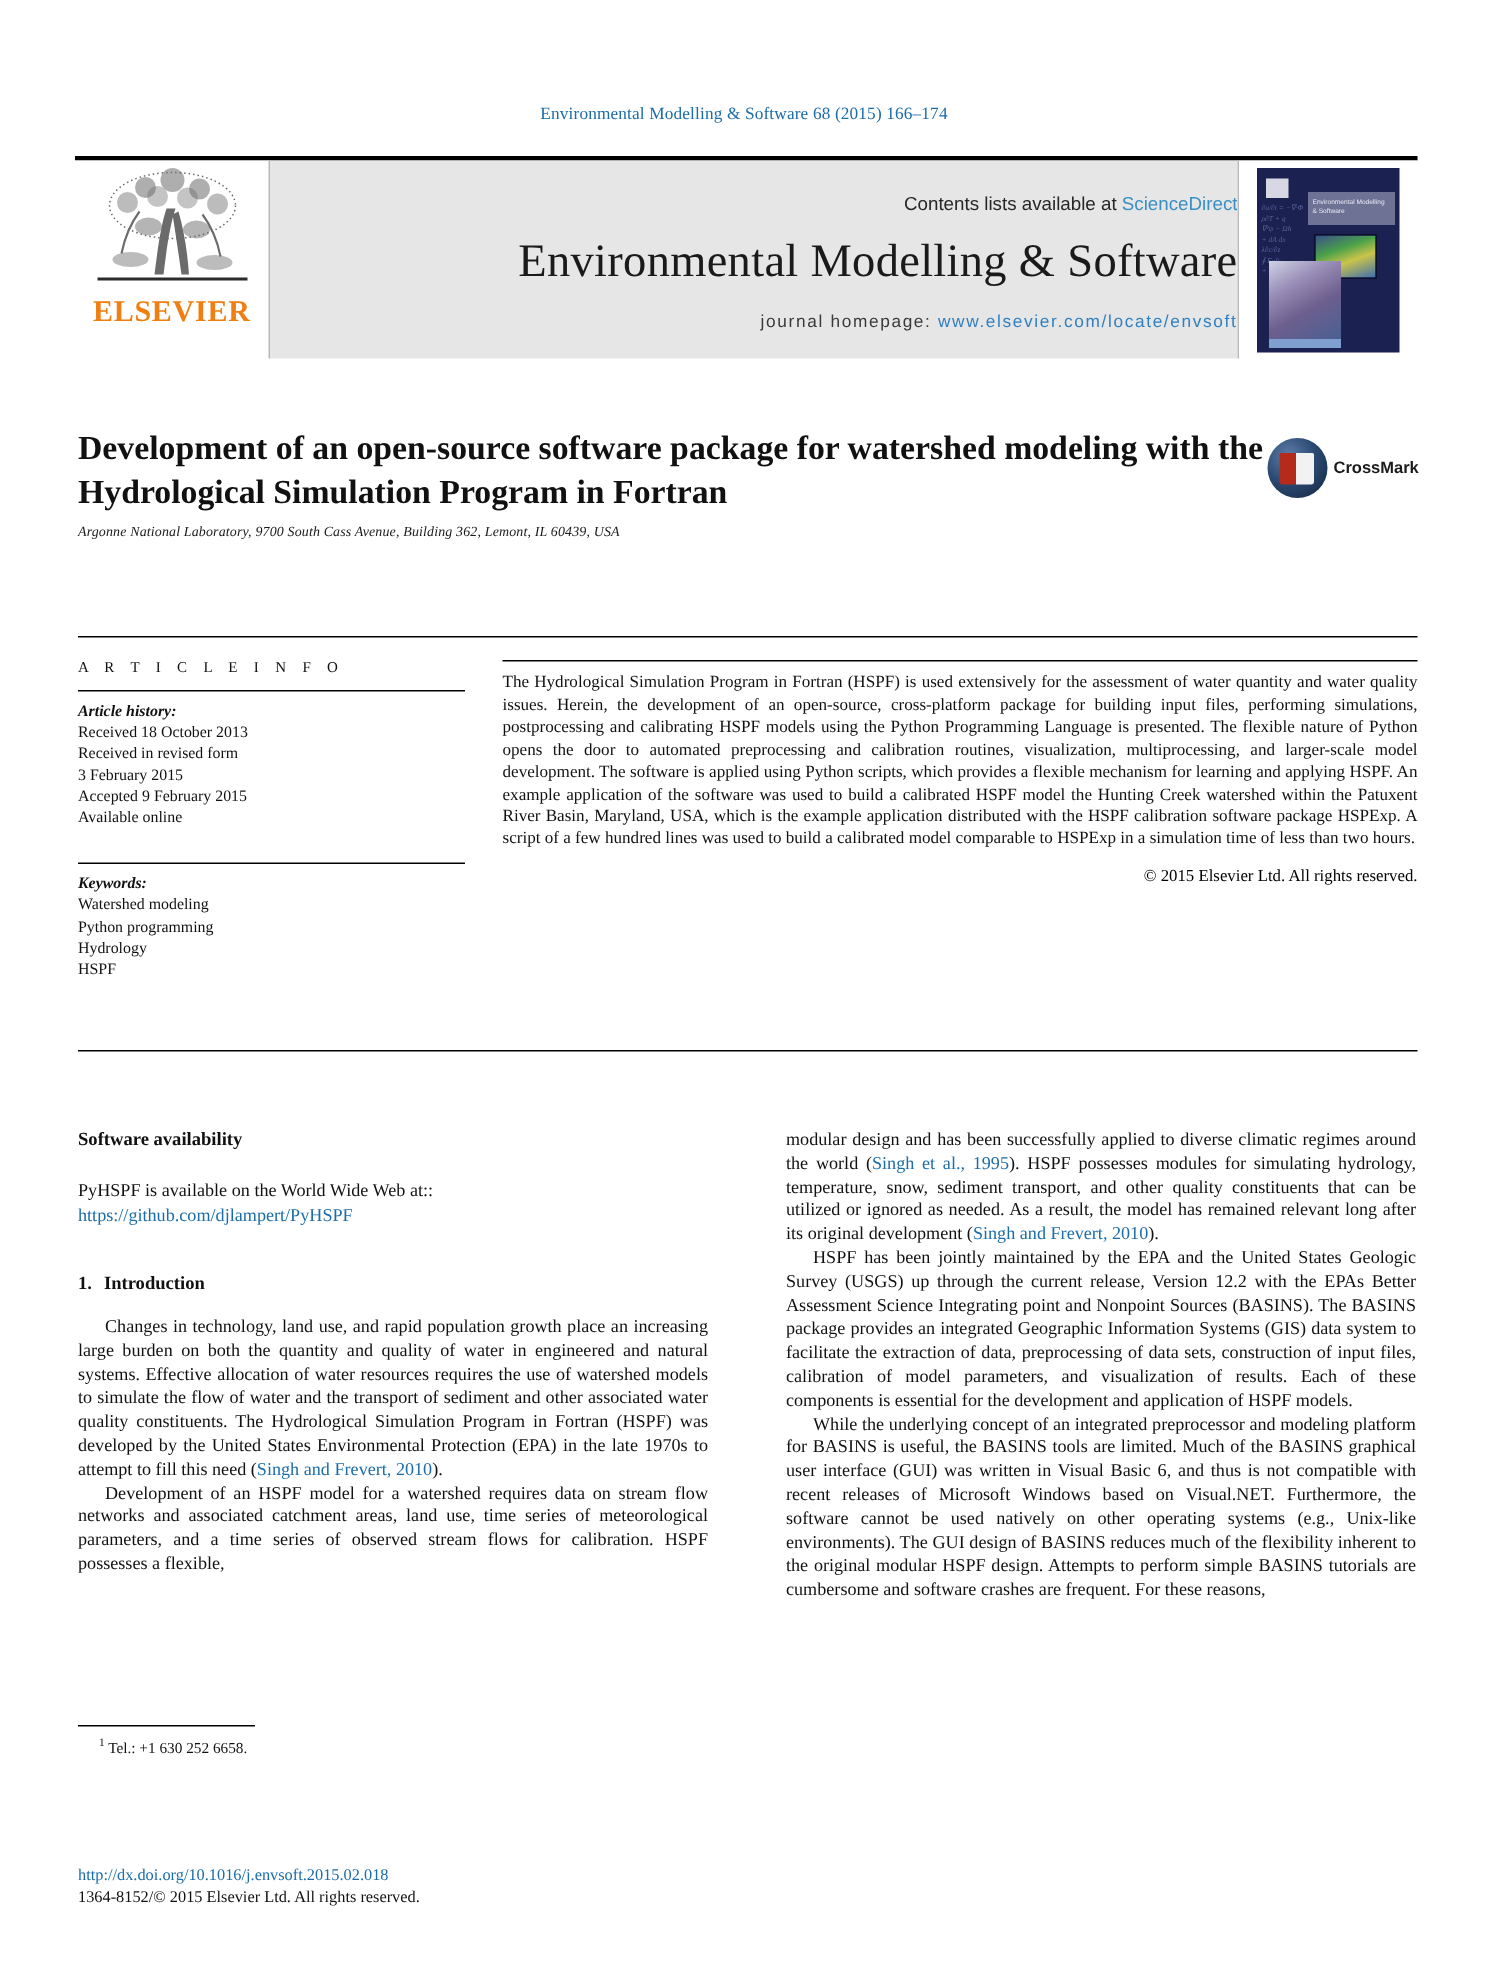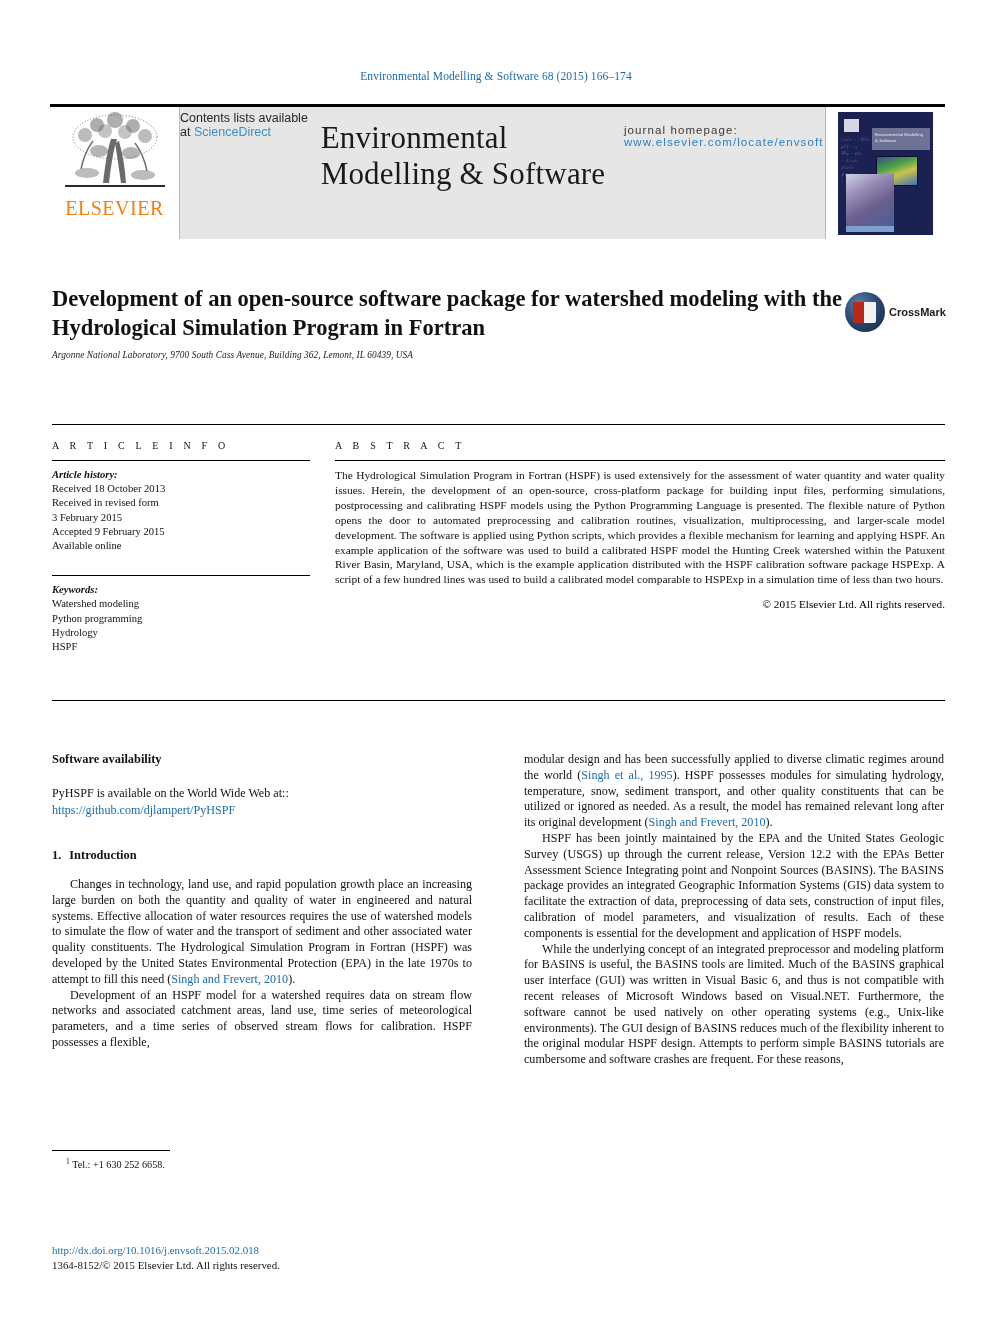--- a/index.html
+++ b/index.html
@@ -60,26 +60,28 @@
     position: relative;
     overflow: hidden;
   }
   .elsevier-word {
     color: #f07f13;
     font-family: "Liberation Serif", serif;
     font-size: 20px;
     letter-spacing: .5px;
     line-height: 1;
     margin-top: 3px;
+    font-weight: bold;
   }
   .mast-center {
     flex: 1;
     background: #e6e6e6;
     display: flex;
-    align-items: flex-start;
+    flex-direction: column;
+    align-items: flex-end;
     justify-content: center;
     box-sizing: border-box;
   }
   .contents-line {
     font-family: "Liberation Sans", sans-serif;
     font-size: 12.5px;
     color: #262626;
     margin-top: 4px;
   }
   .contents-line .sd {
@@ -465,21 +467,20 @@
           <div class="it">Keywords:</div>
           <div>Watershed modeling</div>
           <div>Python programming</div>
           <div>Hydrology</div>
           <div>HSPF</div>
         </div>
       </div>
     </div>
 
     <div class="col-abs">
-      <div class="sec-head">A B S T R A C T</div>
       <div class="thin-rule"></div>
       <div class="abs-body">The Hydrological Simulation Program in Fortran (HSPF) is used extensively for the assessment of water quantity and water quality issues. Herein, the development of an open-source, cross-platform package for building input files, performing simulations, postprocessing and calibrating HSPF models using the Python Programming Language is presented. The flexible nature of Python opens the door to automated preprocessing and calibration routines, visualization, multiprocessing, and larger-scale model development. The software is applied using Python scripts, which provides a flexible mechanism for learning and applying HSPF. An example application of the software was used to build a calibrated HSPF model the Hunting Creek watershed within the Patuxent River Basin, Maryland, USA, which is the example application distributed with the HSPF calibration software package HSPExp. A script of a few hundred lines was used to build a calibrated model comparable to HSPExp in a simulation time of less than two hours.</div>
       <div class="abs-copy">© 2015 Elsevier Ltd. All rights reserved.</div>
     </div>
   </div>
   <div class="info-rule-bottom"></div>
 
   <div class="body-cols">
 
     <div class="bcol">

